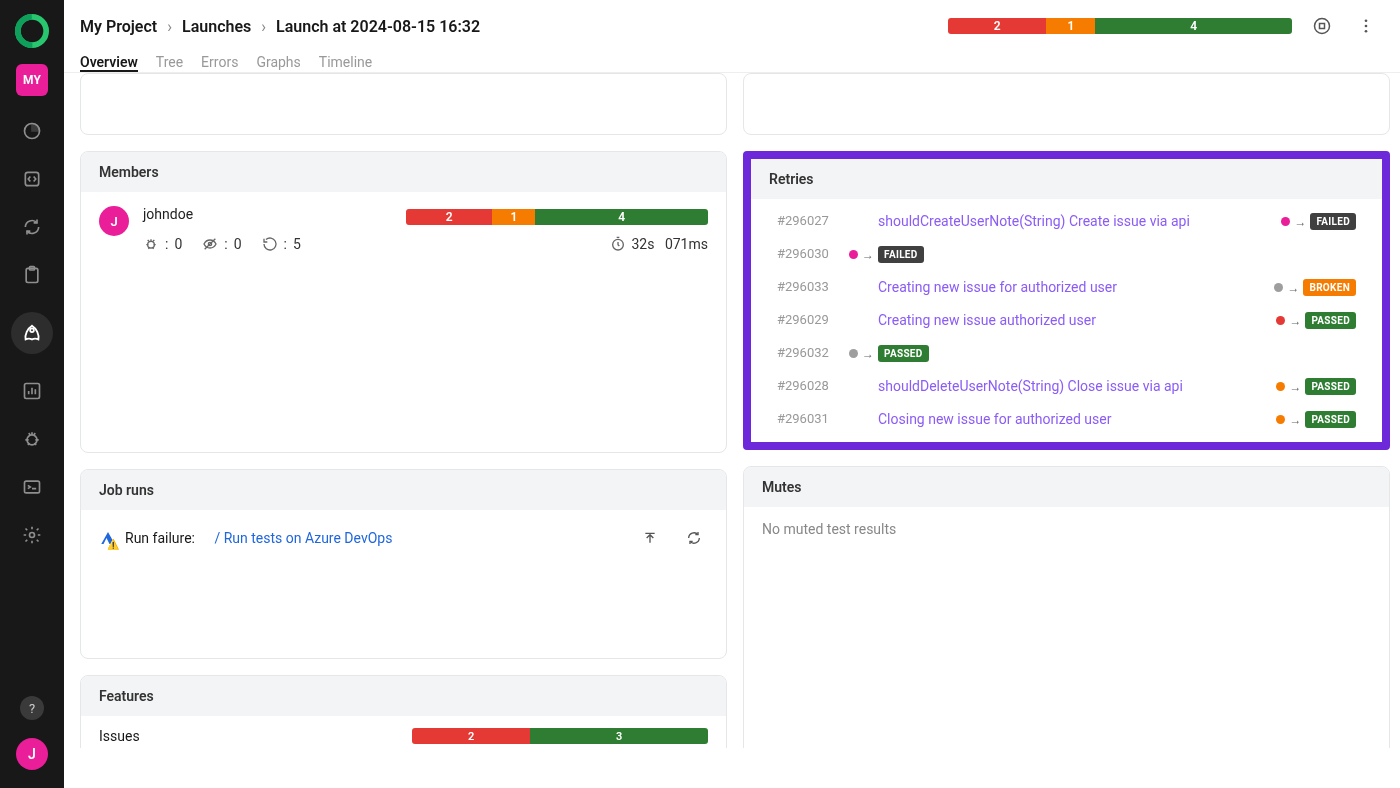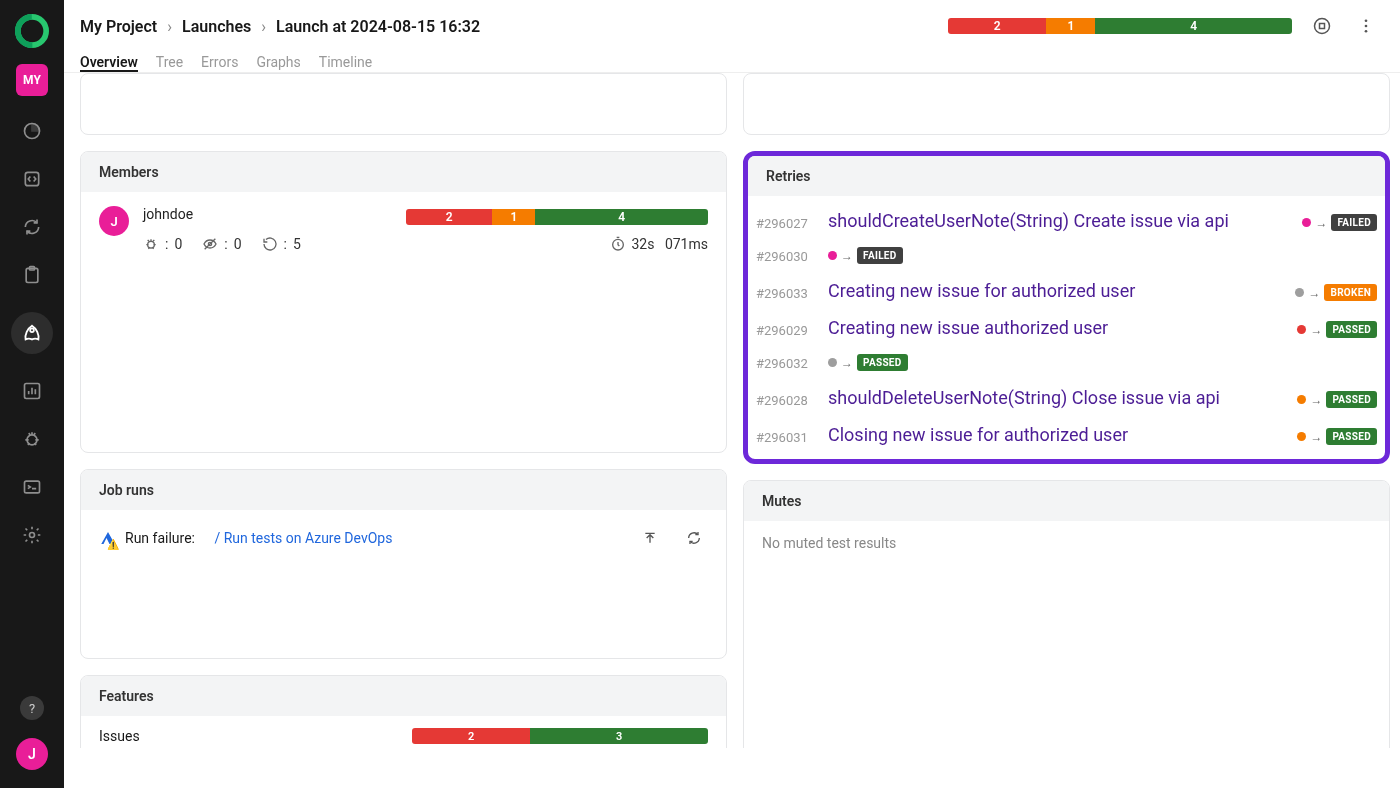--- a/index.html
+++ b/index.html
@@ -145,29 +145,29 @@
     .metric-icon { width: 16px; height: 16px; color: #666; }
 
     .jobruns-body { height: 148px; }
     .jobrun-row {
       display: flex; align-items: center; justify-content: space-between;
     }
     .jobrun-left { display: flex; align-items: center; gap: 8px; }
     .link { color: #2067dd; }
 
     .retries-card {
-      border: 5px solid #6d28d9;
-      border-radius:12px;
+      border: 8px solid #6d28d9;
+      border-radius:4px;
     }
     .retry-row {
-      display: flex; align-items: flex-end; padding: 8px 8px;
+      display: flex; align-items: flex-start; padding: 8px 26px;
       gap: 10px;
     }
     .retry-id { color: #999; font-size: 13px; width: 62px; }
-    .retry-title { flex: 1; font-size: 18px; color: #4c1d95; }
+    .retry-title { flex: 1; font-size: 14px; color: #8b5cf6; margin-left: 29px; }
     .retry-status { display: flex; align-items: center; gap: 4px; }
     .dot { width: 9px; height: 9px; border-radius: 50%; }
     .dot-pink { background: #e91e98; }
     .dot-grey { background: #9e9e9e; }
     .dot-red { background: #e53935; }
     .dot-orange { background: #f57c00; }
     .arrow { color: #666; font-size: 12px; }
     .badge {
       font-size: 10px; font-weight: 700; color: #fff;
       padding: 3px 6px; border-radius: 3px;

